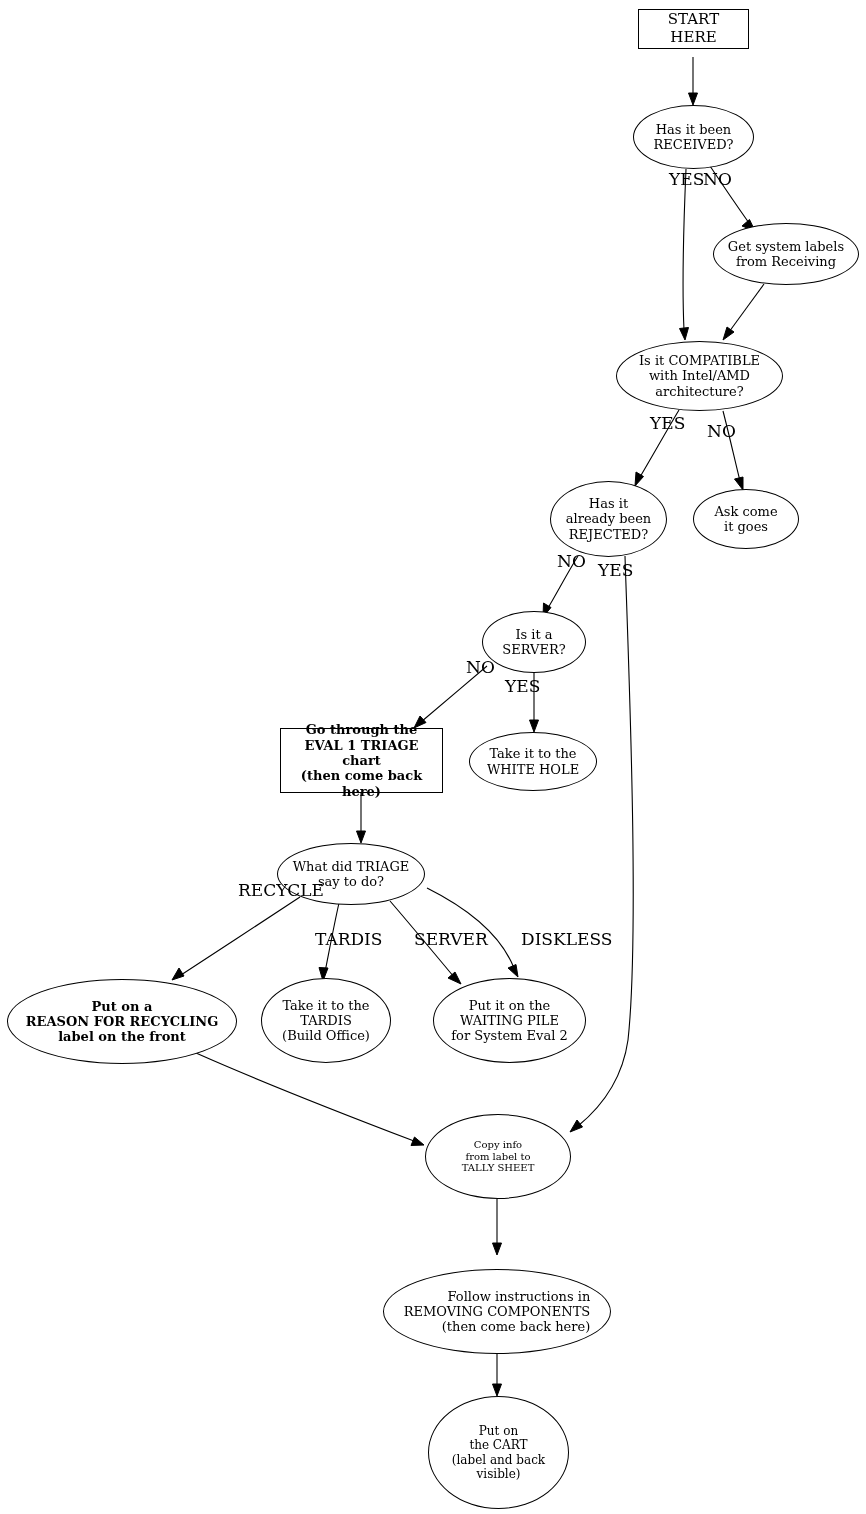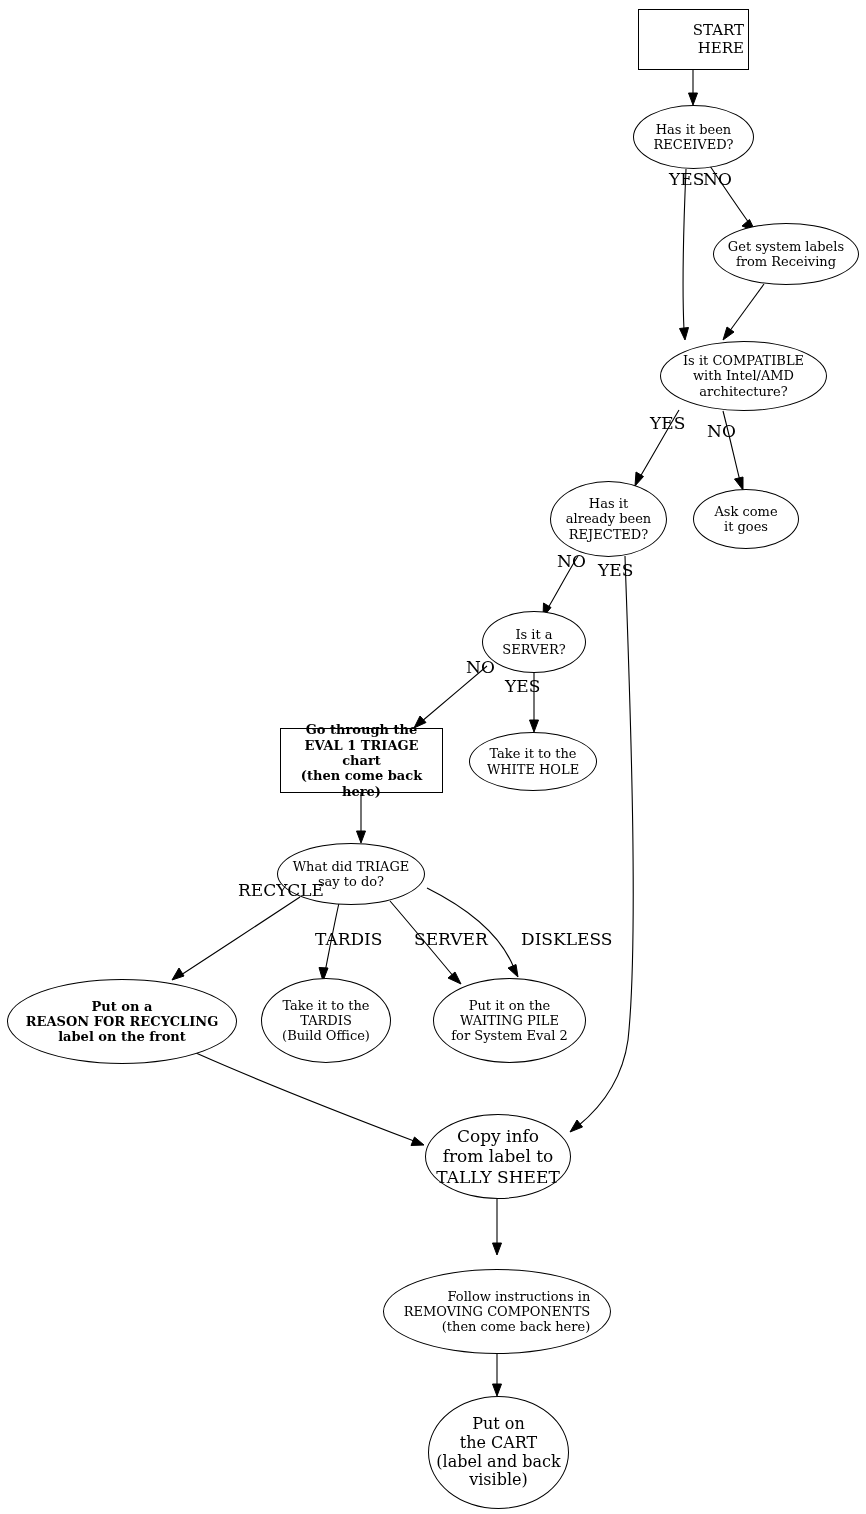--- a/index.html
+++ b/index.html
@@ -151,35 +151,35 @@
       <path d="M497,1199 L497,1245"></path>
       <polygon points="497,1255 492.5,1243 501.5,1243"></polygon>
     </g>
 
     <g>
       <path d="M497,1340 L497,1386"></path>
       <polygon points="497,1396 492.5,1384 501.5,1384"></polygon>
     </g>
   </svg>
 
-  <div class="node box" style="left:638px; top:9px; width:111px; height:61px; font-size:15px;text-align:right;">
+  <div class="node box" style="left:638px; top:9px; width:111px; height:40px; font-size:15px;">
     <span class="txt">START HERE</span>
   </div>
 
   <div class="node ellipse" style="left:713px; top:223px; width:146px; height:62px; font-size:13px;">
     <span class="txt">Get system labels
 from Receiving</span>
   </div>
 
   <div class="node ellipse" style="left:633px; top:105px; width:121px; height:64px; font-size:13px;">
     <span class="txt">Has it been
 RECEIVED?</span>
   </div>
 
-  <div class="node ellipse" style="left:660px; top:341px; width:167px; height:70px; font-size:13px;">
+  <div class="node ellipse" style="left:616px; top:341px; width:167px; height:70px; font-size:13px;">
     <span class="txt">Is it COMPATIBLE
 with Intel/AMD
 architecture?</span>
   </div>
 
   <div class="node ellipse" style="left:693px; top:489px; width:106px; height:60px; font-size:13px;">
     <span class="txt">Ask come
 it goes</span>
   </div>
 
@@ -221,33 +221,33 @@
 TARDIS
 (Build Office)</span>
   </div>
 
   <div class="node ellipse" style="left:433px; top:978px; width:153px; height:85px; font-size:13px;">
     <span class="txt">Put it on the
 WAITING PILE
 for System Eval 2</span>
   </div>
 
-  <div class="node ellipse" style="left:425px; top:1114px; width:146px; height:85px; font-size:17px;">
+  <div class="node ellipse" style="left:425px; top:1114px; width:146px; height:85px; font-size:10px;">
     <span class="txt">Copy info
 from label to
 TALLY SHEET</span>
   </div>
 
   <div class="node ellipse" style="left:383px; top:1269px; width:228px; height:85px; font-size:13px;text-align:right;">
     <span class="txt">Follow instructions in
 REMOVING COMPONENTS
 (then come back here)</span>
   </div>
 
-  <div class="node ellipse" style="left:428px; top:1396px; width:141px; height:113px; font-size:16px;">
+  <div class="node ellipse" style="left:428px; top:1396px; width:141px; height:113px; font-size:12px;">
     <span class="txt">Put on
 the CART
 (label and back
 visible)</span>
   </div>
 
   <div class="edge-label" style="left:669px; top:171px; font-size:17px;">YES</div>
   <div class="edge-label" style="left:703px; top:171px; font-size:17px;">NO</div>
   <div class="edge-label" style="left:650px; top:415px; font-size:17px;">YES</div>
   <div class="edge-label" style="left:707px; top:423px; font-size:17px;">NO</div>

